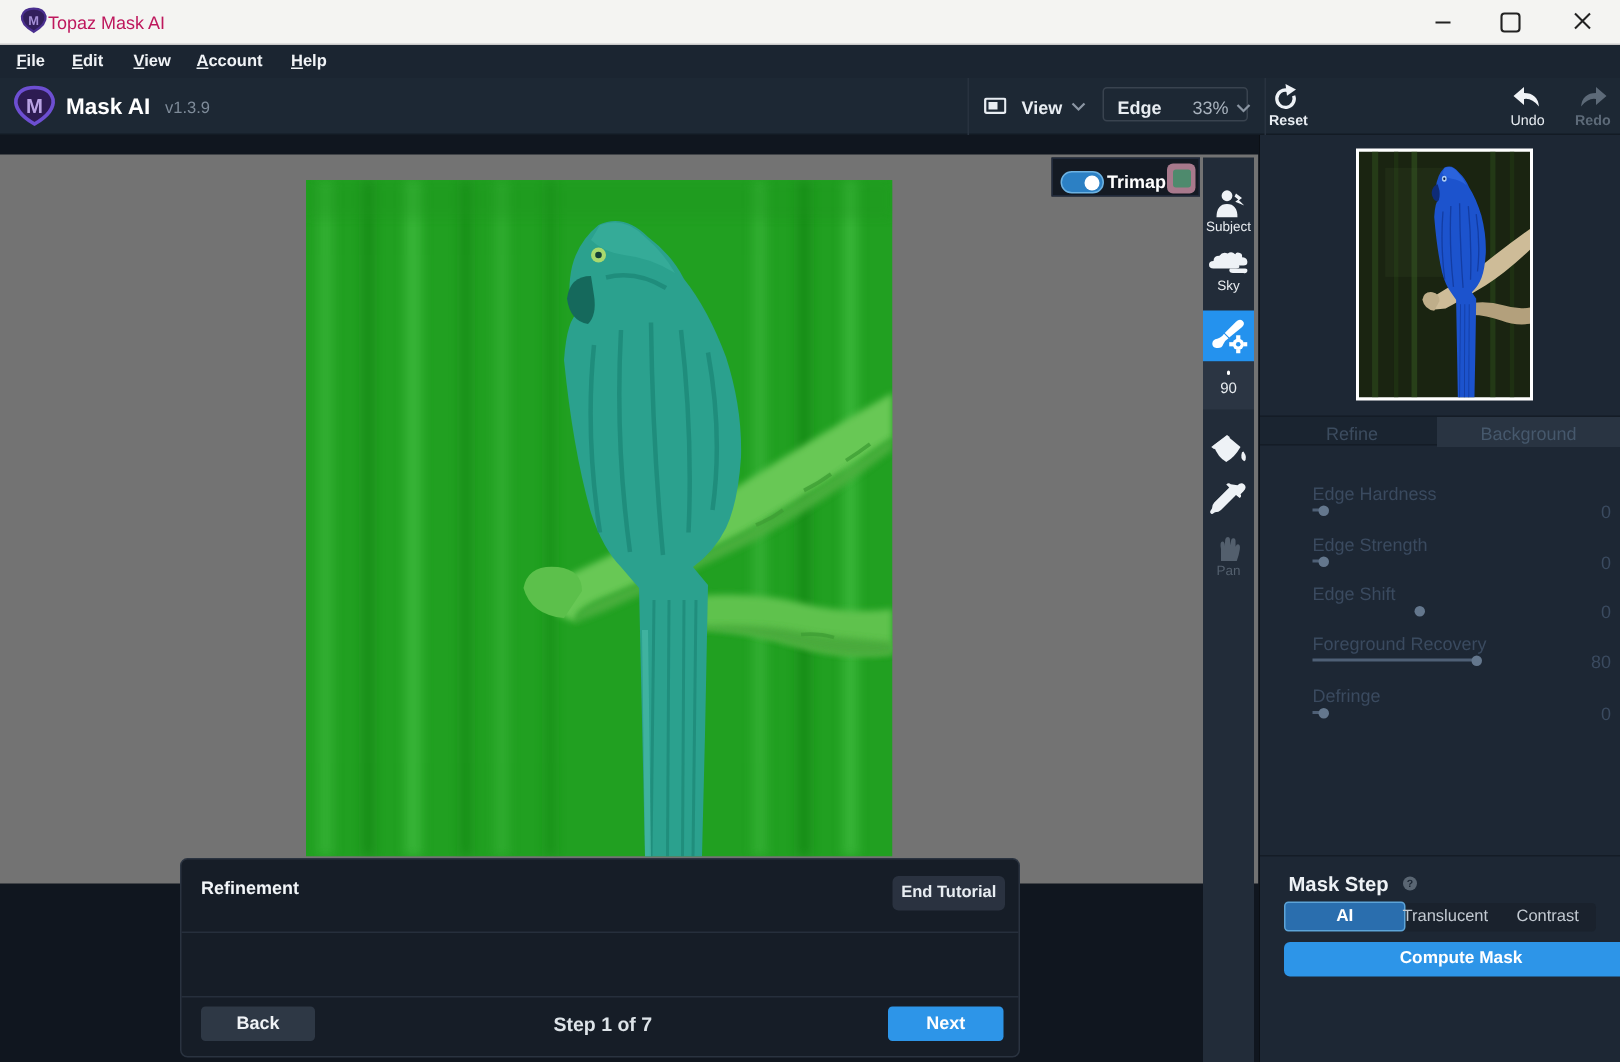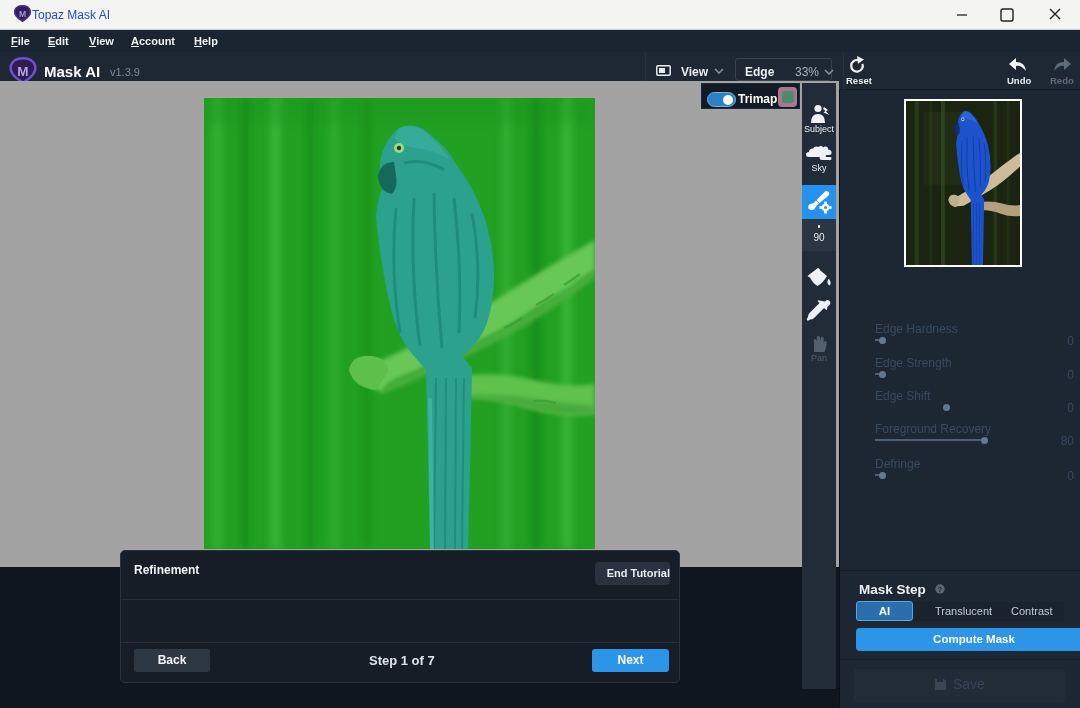--- a/index.html
+++ b/index.html
@@ -1,31 +1,31 @@
 <!DOCTYPE html>
 <html><head><meta charset="utf-8"><style>
 *{margin:0;padding:0;box-sizing:border-box;}
 html,body{width:1080px;height:708px;overflow:hidden;}
 body{font-family:"Liberation Sans",sans-serif;background:#10161f;position:relative;}
 .abs{position:absolute;}
 
 #titlebar{position:absolute;top:0;left:0;width:1080px;height:30px;background:#f4f4f2;border-bottom:1px solid #c9c9c9;}
-#titlebar .ttl{position:absolute;left:32px;top:8px;font-size:12px;color:#1d4ed8;}
+#titlebar .ttl{position:absolute;left:32px;top:8px;font-size:12px;color:#be185d;}
 .wbtn{position:absolute;top:0;width:46px;height:30px;color:#222;}
 
 #menubar{position:absolute;top:30px;left:0;width:1080px;height:22px;background:#1b2531;color:#f0f3f6;font-size:11px;font-weight:bold;}
 #menubar span{position:absolute;top:5px;}
 
 #header{position:absolute;top:52px;left:0;width:1080px;height:38px;background:#1d2834;border-bottom:1px solid #131b24;}
 #header .brand{position:absolute;left:44px;top:11px;font-size:15px;font-weight:bold;color:#fff;}
 #header .ver{position:absolute;left:110px;top:14px;font-size:11px;color:#7e8b99;}
 .hsep{position:absolute;top:0;width:1px;height:38px;background:#28323f;}
 .hlabel{font-size:12px;font-weight:bold;color:#e8edf2;}
 
-#canvas{position:absolute;top:81px;left:0;width:839px;height:486px;background:#a3a3a3;}
+#canvas{position:absolute;top:103px;left:0;width:839px;height:486px;background:#737373;}
 
 #toolbar{position:absolute;left:802px;top:2px;width:34px;height:606px;background:#222c39;}
 .tool{position:absolute;left:0;width:34px;text-align:center;color:#e8ecf0;font-size:9px;}
 
 #rpanel{position:absolute;top:90px;left:839px;width:241px;height:618px;background:#1d2734;border-left:1px solid #0b0f15;}
 
 #dialog{position:absolute;left:120px;top:469px;width:560px;height:133px;background:#161d27;border:1px solid #2a3340;border-radius:5px;z-index:5;}
 .sl-label{position:absolute;font-size:12px;color:#3a4a5f;}
 .sl-track{position:absolute;height:2px;background:#4f6076;}
 .sl-knob{position:absolute;width:7px;height:7px;border-radius:50%;background:#64778d;}
@@ -86,21 +86,21 @@
 
   <svg class="abs" style="left:847px;top:3px" width="20" height="20" viewBox="0 0 20 20">
     <path d="M15.45 8.82 A5.8 5.8 0 1 1 11.5 5.2" fill="none" stroke="#eef2f6" stroke-width="2.2"></path>
     <path d="M10 1 L17 4.6 L11 8.8 Z" fill="#eef2f6"></path>
   </svg>
   <span class="abs" style="left:846px;top:23px;font-size:9.5px;color:#e8edf2;font-weight:bold;">Reset</span>
 
   <svg class="abs" style="left:1008px;top:5px" width="21" height="16" viewBox="0 0 21 16">
     <path d="M8 1 L8 5 Q17 5 18 14 Q13 8 8 9 L8 13 L1 7 Z" fill="#f0f3f6"></path>
   </svg>
-  <span class="abs" style="left:1007px;top:23px;font-size:9.5px;color:#e8edf2;font-weight:bold;">Undo</span>
+  <span class="abs" style="left:1007px;top:23px;font-size:9.5px;color:#e8edf2;font-weight:normal;">Undo</span>
   <svg class="abs" style="left:1051px;top:5px" width="21" height="16" viewBox="0 0 21 16">
     <path d="M13 1 L13 5 Q4 5 3 14 Q8 8 13 9 L13 13 L20 7 Z" fill="#5d6a78"></path>
   </svg>
   <span class="abs" style="left:1050px;top:23px;font-size:9.5px;color:#5d6a78;font-weight:bold;">Redo</span>
 </div>
 
 <div id="canvas">
 
   <svg class="abs" style="left:204px;top:17px" width="391" height="451" viewBox="0 0 391 451">
     <defs>
@@ -224,21 +224,21 @@
     </svg>
 
     <svg class="tool" style="top:252px" width="34" height="17" viewBox="0 0 34 17">
       <path d="M12 17 L12 9 Q11 4 13 4 Q14.5 4 14.5 7 L14.8 2.8 Q15 1 16.5 1 Q18 1 18 3 L18.2 6.5 L18.8 3 Q19 1.5 20.5 1.8 Q21.8 2 21.7 4 L21.7 7.5 Q22.5 5.5 23.8 6 Q25 6.5 24.5 9.5 Q24 13 22.5 17 Z" fill="#535f6d"></path>
     </svg>
     <div class="tool" style="top:270px;color:#535f6d;">Pan</div>
   </div>
 
   <div id="dialog">
     <span class="abs" style="left:13px;top:12px;font-size:12px;font-weight:bold;color:#f2f5f8;">Refinement</span>
-    <div class="abs" style="left:474px;top:11px;width:75px;height:23px;background:#2a3240;border-radius:4px;text-align:right;line-height:23px;font-size:11px;font-weight:bold;color:#e8edf2;">End Tutorial</div>
+    <div class="abs" style="left:474px;top:11px;width:75px;height:23px;background:#2a3240;border-radius:4px;text-align:center;line-height:23px;font-size:11px;font-weight:bold;color:#e8edf2;">End Tutorial</div>
     <div class="abs" style="left:0;top:48px;width:558px;height:1px;background:#262f3c;"></div>
     <div class="abs" style="left:0;top:91px;width:558px;height:1px;background:#262f3c;"></div>
     <div class="abs" style="left:13px;top:98px;width:76px;height:23px;border-radius:3px;text-align:center;line-height:23px;font-size:12px;font-weight:bold;color:#f0f3f6;background:#2e3845;">Back</div>
     <span class="abs" style="left:248px;top:102px;font-size:13px;font-weight:bold;color:#dde3e8;">Step 1 of 7</span>
     <div class="abs" style="left:471px;top:98px;width:77px;height:23px;background:#2d95e8;border-radius:3px;text-align:center;line-height:23px;font-size:12px;font-weight:bold;color:#fff;">Next</div>
   </div>
 </div>
 
 <div id="rpanel">
 
@@ -272,20 +272,25 @@
         <path d="M232 280 L230 451"></path>
         <path d="M242 280 L241 451"></path>
         <path d="M252 280 L251 451"></path>
       </g>
       <circle cx="195" cy="50" r="5.5" fill="#aecdf2"></circle>
       <circle cx="195" cy="50" r="2.4" fill="#0a1c4a"></circle>
       <path d="M180 60 Q168 62 166 76 Q168 90 180 92 Q186 86 184 72 Z" fill="#0e2c78"></path>
     </g>
   </svg>
 
+  <div class="abs" style="left:0;top:187px;width:241px;height:20px;background:#1a2430;border-top:1px solid #141c26;border-bottom:1px solid #141c26;">
+    <span class="abs" style="left:44px;top:4px;font-size:12px;color:#3c4c5f;">Refine</span>
+    <div class="abs" style="left:118px;top:0;width:123px;height:20px;background:#293442;"></div>
+    <span class="abs" style="left:147px;top:4px;font-size:12px;color:#46586c;">Background</span>
+  </div>
 
   <div class="abs" style="left:16px;top:207px;width:241px;height:273px;" id="sliders">
 
     <span class="sl-label" style="left:19px;top:25px;">Edge Hardness</span>
     <div class="sl-track" style="left:19px;top:42px;width:8px;"></div>
     <div class="sl-knob" style="left:23px;top:39.5px;"></div>
     <span class="sl-val" style="top:37px;">0</span>
 
     <span class="sl-label" style="left:19px;top:59px;">Edge Strength</span>
     <div class="sl-track" style="left:19px;top:76px;width:8px;"></div>
@@ -307,26 +312,19 @@
     <span class="sl-val" style="top:172px;">0</span>
   </div>
 
   <div class="abs" style="left:0;top:480px;width:241px;height:89px;border-top:1px solid #141c26;">
     <span class="abs" style="left:19px;top:11px;font-size:13.5px;font-weight:bold;color:#edf1f5;">Mask Step</span>
     <svg class="abs" style="left:95px;top:13px" width="10" height="10" viewBox="0 0 15 15">
         <circle cx="7.5" cy="7.5" r="7" fill="#5a6673"></circle>
         <text x="7.5" y="11.5" font-size="10.5" font-weight="bold" fill="#1d2734" text-anchor="middle">?</text>
       </svg>
     <div class="abs" style="left:16px;top:31px;width:208px;height:19px;background:#1a222d;border-radius:3px;"></div>
-    <div class="abs" style="left:16px;top:30px;width:57px;height:20px;background:#2a6eae;border:1px solid #5da4d8;border-radius:3px;text-align:center;line-height:18px;font-size:11.5px;font-weight:bold;color:#fff;">AI</div>
+    <div class="abs" style="left:16px;top:30px;width:81px;height:20px;background:#2a6eae;border:1px solid #5da4d8;border-radius:3px;text-align:center;line-height:18px;font-size:11.5px;font-weight:bold;color:#fff;">AI</div>
     <span class="abs" style="left:95px;top:34px;font-size:11px;color:#c3cad2;">Translucent</span>
     <span class="abs" style="left:171px;top:34px;font-size:11px;color:#c3cad2;">Contrast</span>
     <div class="abs" style="left:16px;top:57px;width:236px;height:23px;background:#2d95e8;border-radius:4px;text-align:center;line-height:23px;font-size:11.5px;font-weight:bold;color:#fff;">Compute Mask</div>
   </div>
 
-  <div class="abs" style="left:0;top:569px;width:241px;height:49px;border-top:1px solid #141c26;">
-    <div class="abs" style="left:14px;top:9px;width:211px;height:33px;background:#222b38;border-radius:3px;"></div>
-    <svg class="abs" style="left:94px;top:18px" width="13" height="13" viewBox="0 0 13 13">
-        <path d="M1 1 L10 1 L12 3 L12 12 L1 12 Z M3 1 L3 4 L9 4 L9 1 M3 7 L10 7 L10 12 L3 12 Z" fill="#3a4556"></path>
-      </svg>
-    <span class="abs" style="left:113px;top:16px;font-size:14px;color:#39455a;">Save</span>
-  </div>
 </div>
 
 </body></html>

